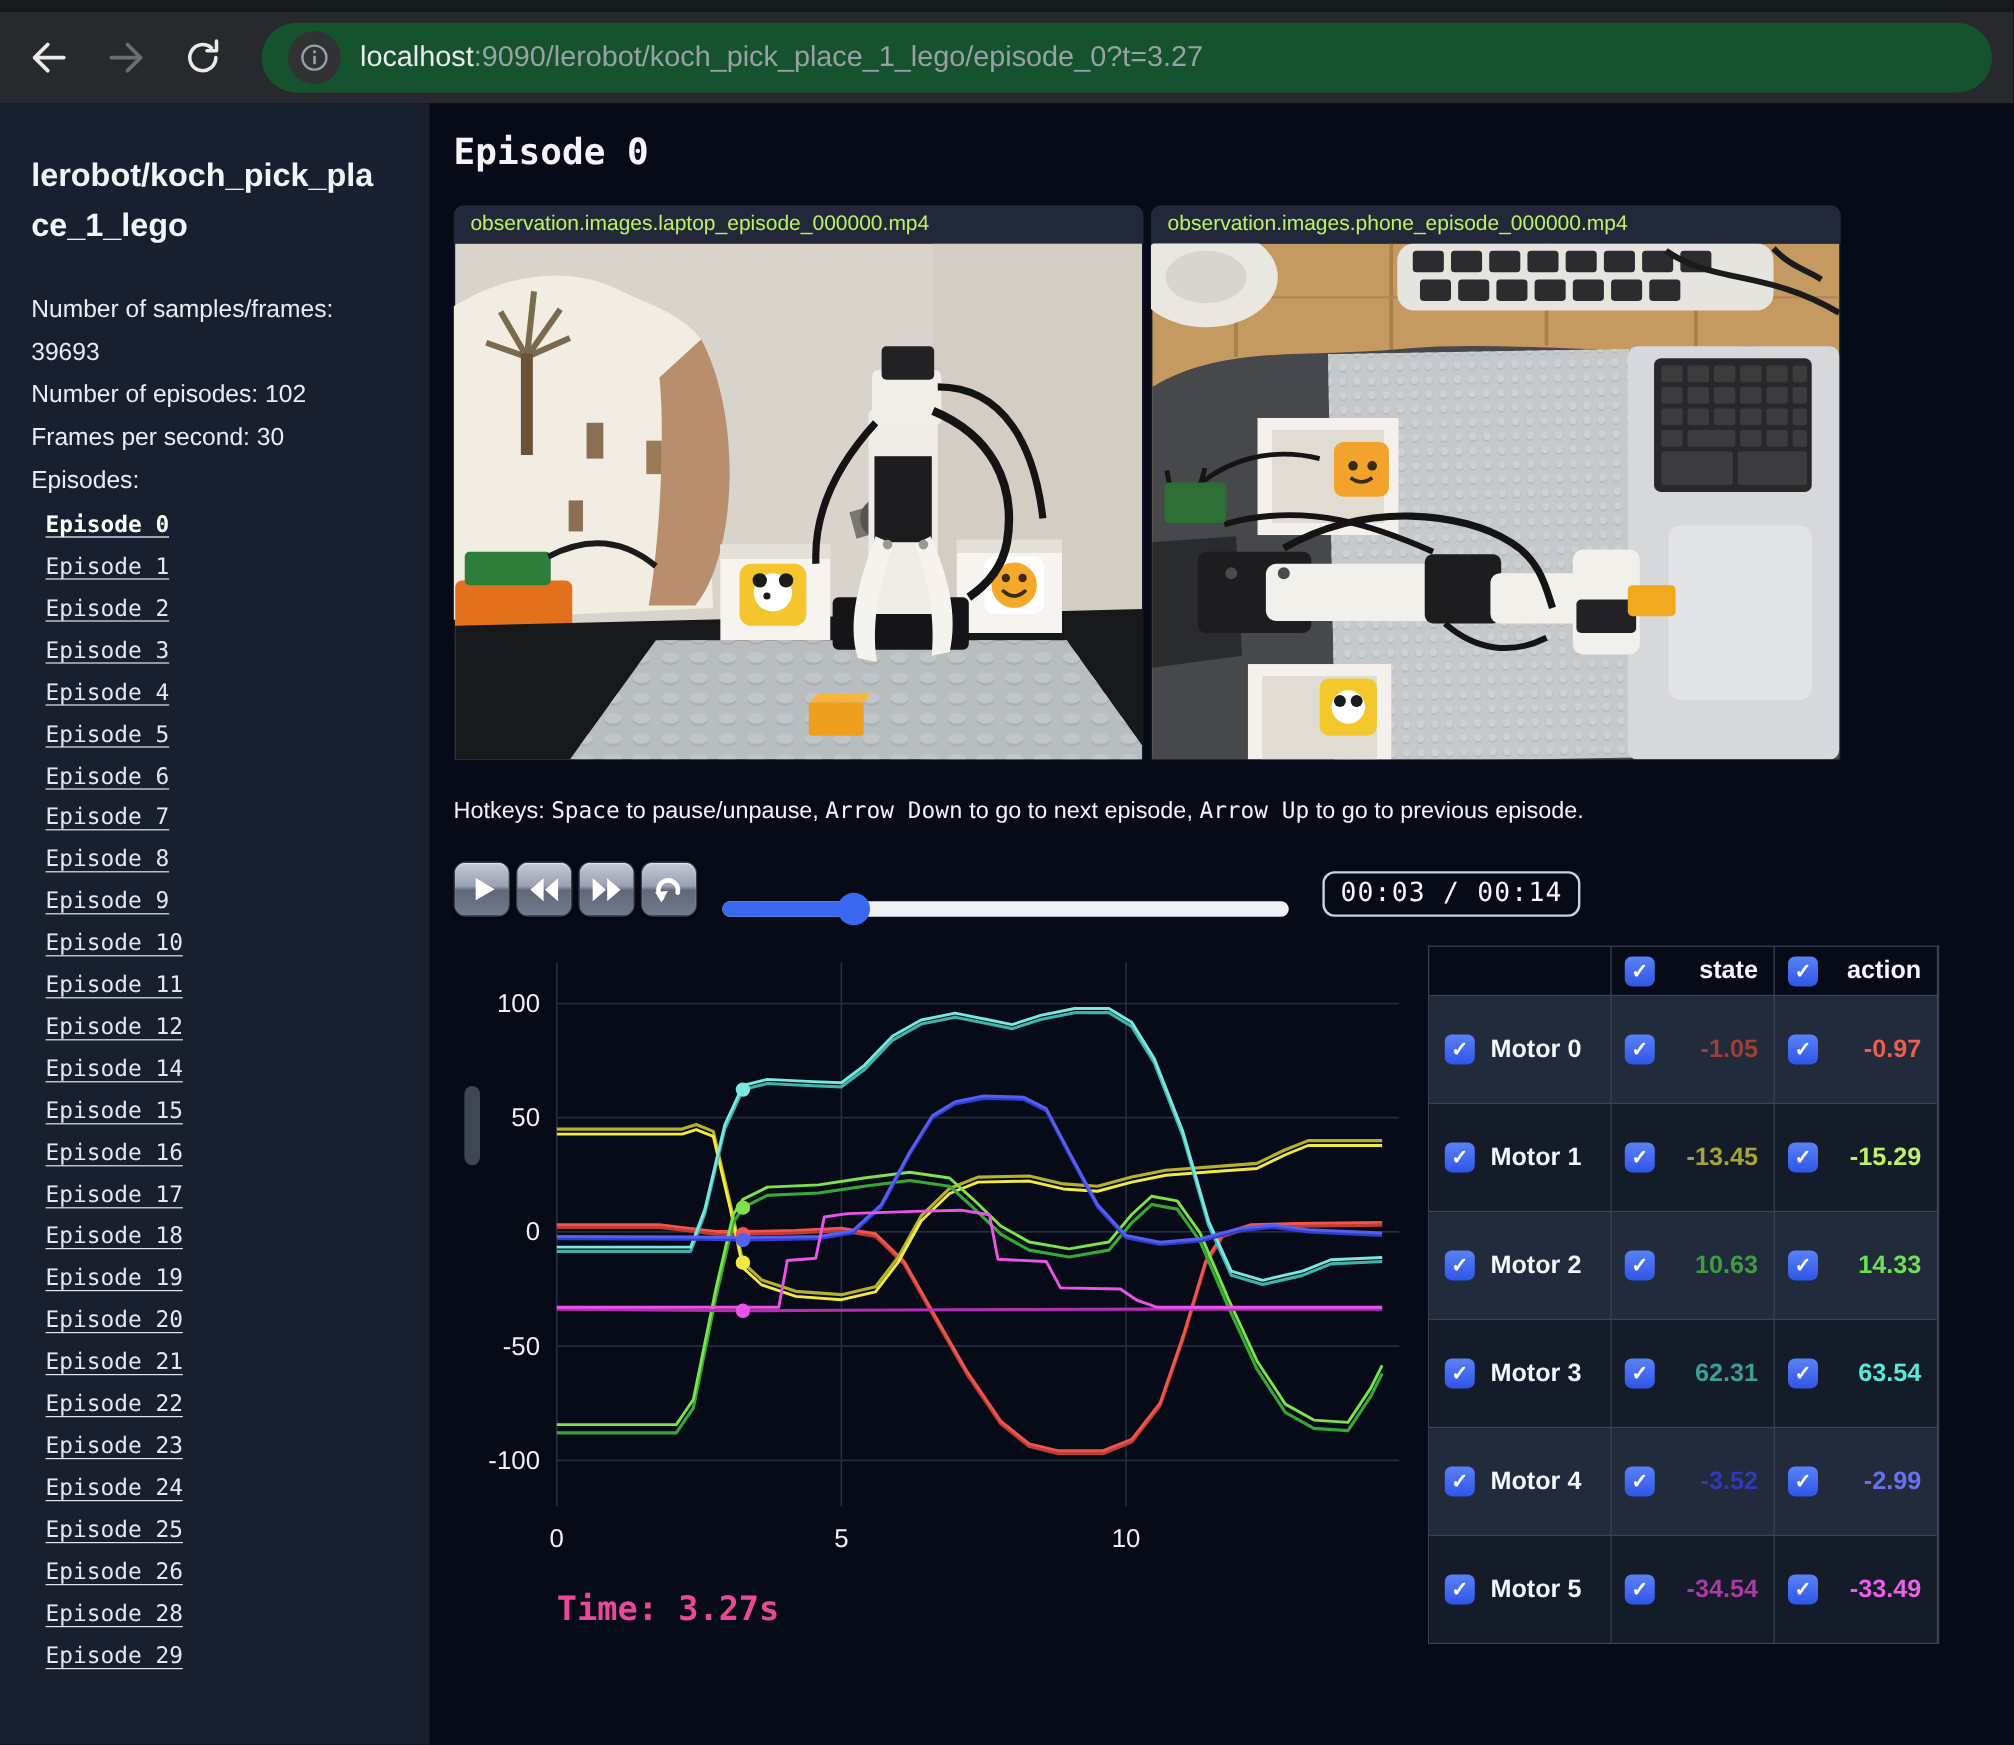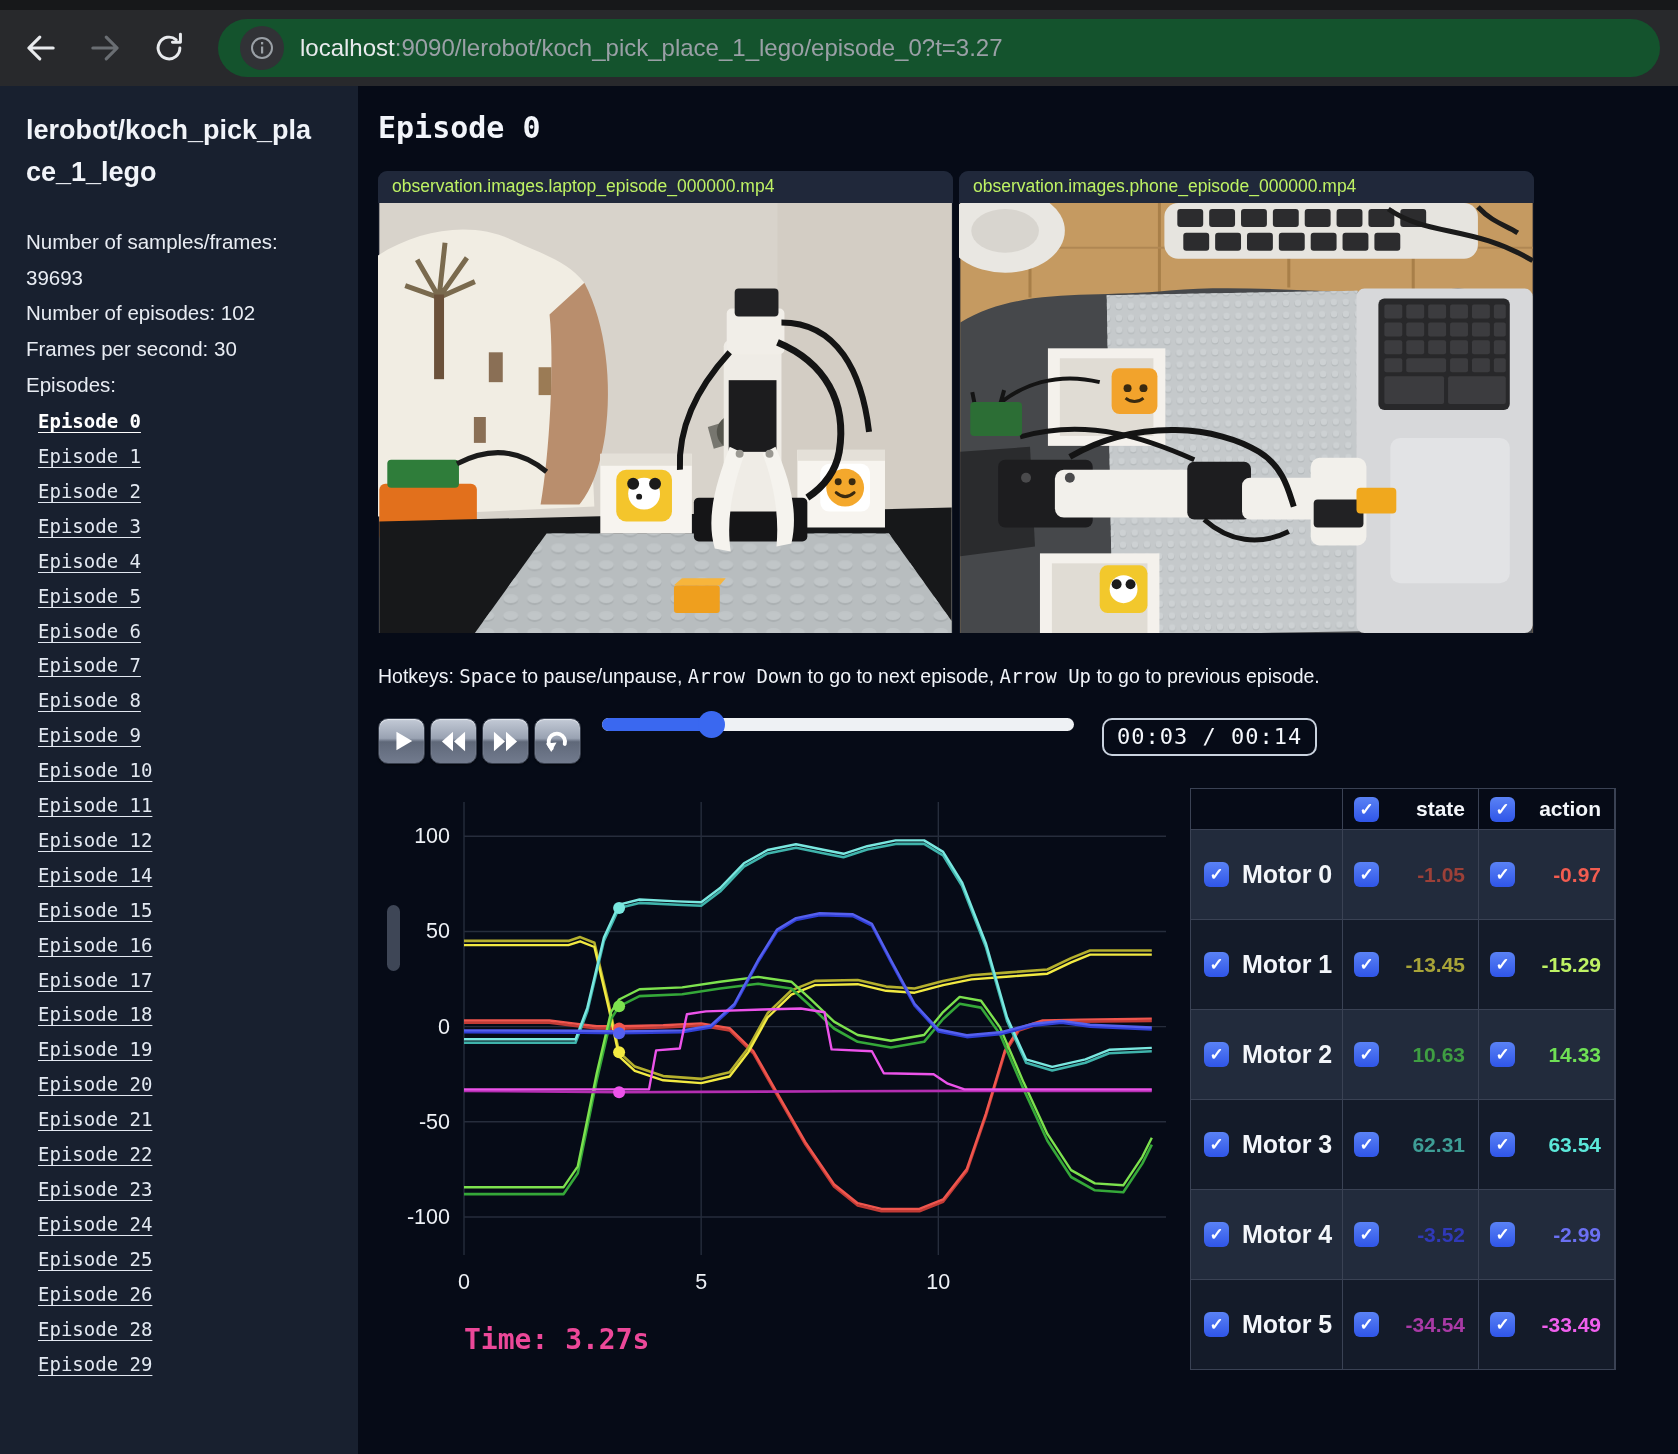--- a/index.html
+++ b/index.html
@@ -11,21 +11,21 @@
   .chrome { height:76px; background:#28292c; display:flex; align-items:center; padding:0 18px; }
   .nav-btn { width:46px; height:46px; border:none; background:transparent; display:flex; align-items:center; justify-content:center; margin-right:18px; cursor:pointer; }
   .url-pill { flex:1; height:58px; background:#14532d; border-radius:29px; display:flex; align-items:center; padding:0 22px; margin-left:8px; }
   .info-wrap { width:44px; height:44px; border-radius:50%; background:#313236; display:flex; align-items:center; justify-content:center; margin-right:16px; flex:0 0 auto; }
   .url-text { font-size:24px; white-space:nowrap; overflow:hidden; }
   .url-host { color:#e8eaed; }
   .url-rest { color:#9aa0a6; }
 
   
   .page { display:flex; height:1368px; }
-  .sidebar { width:358px; flex:0 0 aupx; flex:0 0 358px; background:#18202f; padding:24px 0 0 26px; overflow:hidden; }
+  .sidebar { width:358px; flex:0 0 aupx; flex:0 0 358px; background:#18202f; padding:40px 0 0 26px; overflow:hidden; }
   .sb-title { width:300px; font-size:27px; line-height:1.55; font-weight:700; color:#f1f4f9; word-break:break-all; }
   .sb-stats { margin-top:30px; width:305px; font-size:20.5px; line-height:1.75; color:#e8ecf3; }
   .sb-eplabel { font-size:20.5px; line-height:1.75; color:#e8ecf3; }
   .ep-list { list-style:none; margin-top:2px; padding-left:12px; }
   .ep-list li { line-height:32.9px; }
   .ep-link { font-family:"DejaVu Sans Mono", monospace; font-size:19px; color:#e2e8f1; text-decoration:underline; text-underline-offset:4px; cursor:pointer; }
   .ep-link.active { font-weight:700; color:#ffffff; }
 
   .main { flex:1; padding:24px 0 0 20px; position:relative; }
   .main-title { font-family:"DejaVu Sans Mono", monospace; font-size:30px; font-weight:700; color:#f2f5fa; }
@@ -34,21 +34,21 @@
   .videos { display:flex; gap:6px; margin-top:26px; }
   .vid-card { width:575px; border-radius:9px 9px 0 0; overflow:hidden; background:#101624; }
   .vid-label { background:#20283a; color:#bef264; font-size:17.5px; padding:5px 14px 6px; white-space:nowrap; overflow:hidden; }
   .vid-frame { display:block; width:575px; height:430px; }
 
   
   .hotkeys { margin-top:32px; font-size:19.5px; color:#f0f3f8; }
   .hk-mono { font-family:"DejaVu Sans Mono", monospace; font-size:19px; }
 
   
-  .controls { margin-top:30px; display:flex; align-items:flex-start; }
+  .controls { margin-top:30px; display:flex; align-items:flex-end; }
   .pbtn { width:47px; height:46px; border-radius:10px; border:1px solid #363d4b; margin-right:5px;
           background:linear-gradient(180deg,#c3cad6 0%,#99a2b2 44%,#5f6879 52%,#727b8e 100%);
           box-shadow:inset 0 1px 1px rgba(255,255,255,.55), 0 1px 2px rgba(0,0,0,.5);
           display:flex; align-items:center; justify-content:center; cursor:pointer; }
   .slider { position:relative; width:472px; height:13px; background:#eef1f4; border-radius:7px; margin:0 28px 0 16px; cursor:pointer; }
   .slider-fill { position:absolute; left:0; top:0; height:13px; background:#3a68f0; border-radius:7px 0 0 7px; }
   .slider-thumb { position:absolute; top:-7px; width:27px; height:27px; border-radius:50%; background:#3a68f0; cursor:pointer; }
   .time-box { border:2px solid #c9d2de; border-radius:10px; padding:4px 13px 5px; font-family:"DejaVu Sans Mono", monospace; font-size:22px; color:#f4f7fb; letter-spacing:1px; }
 
   
@@ -57,21 +57,21 @@
   .time-label { margin:6px 0 0 86px; font-family:"DejaVu Sans Mono", monospace; font-size:28px; font-weight:700; color:#ec4899; }
   .mtable { margin-left:12px; border:1px solid #3a4254; border-bottom:none; }
   .trow { display:grid; grid-template-columns:152px 136px 136px; }
   .trow > div { border-right:1px solid #3a4254; border-bottom:1px solid #3a4254; }
   .trow > div:last-child { }
   .thead > div { height:41px; }
   .tbody-row > div { height:90px; }
   .tbody-row:nth-child(even) { background:#141b29; }
   .tbody-row:nth-child(odd)  { background:#222b3c; }
   .tc-motor { display:flex; align-items:center; padding-left:13px; gap:13px; }
-  .motor-name { font-size:25px; font-weight:700; color:#f3f6fa; }
+  .motor-name { font-size:21px; font-weight:700; color:#f3f6fa; }
   .tc-val { display:flex; align-items:center; justify-content:space-between; padding:0 13px 0 11px; }
   .val-num { font-size:21px; font-weight:600; }
   .col-label { font-size:21px; font-weight:700; color:#f3f6fa; }
   .cbx { width:25px; height:25px; border-radius:6px; background:linear-gradient(180deg,#5a82f5,#2f55e8);
          display:flex; align-items:center; justify-content:center; color:#fff; font-size:17px; font-weight:700; cursor:pointer; flex:0 0 auto; }
 
   .scroll-pill { position:absolute; left:387px; top:905px; width:13px; height:66px; border-radius:7px; background:#3e4656; cursor:pointer; }
 
   svg text { font-family:"Liberation Sans", sans-serif; }
 </style>

